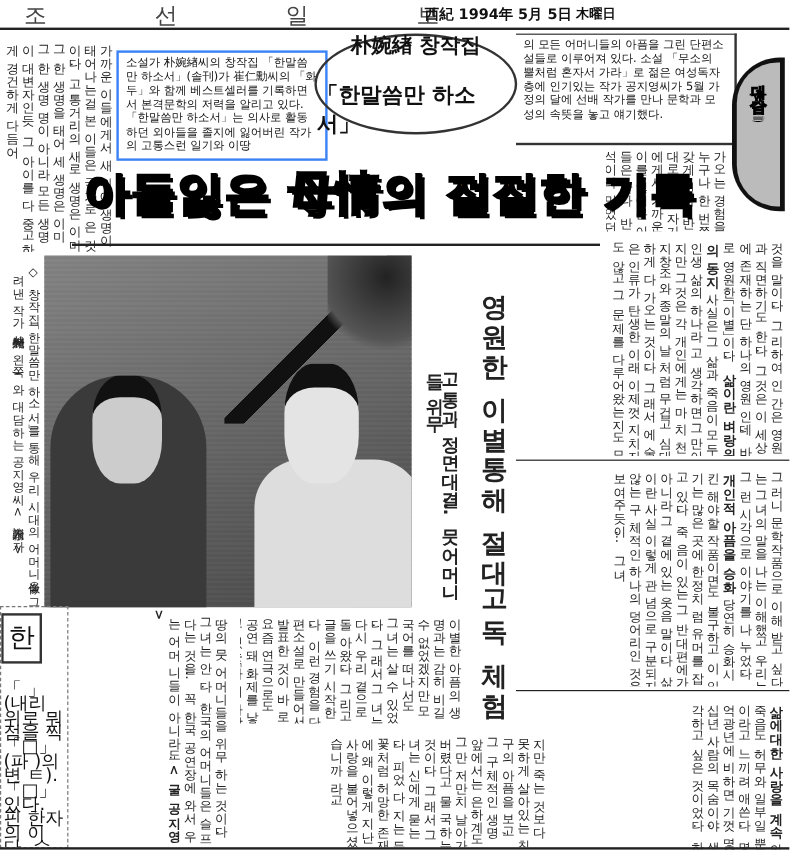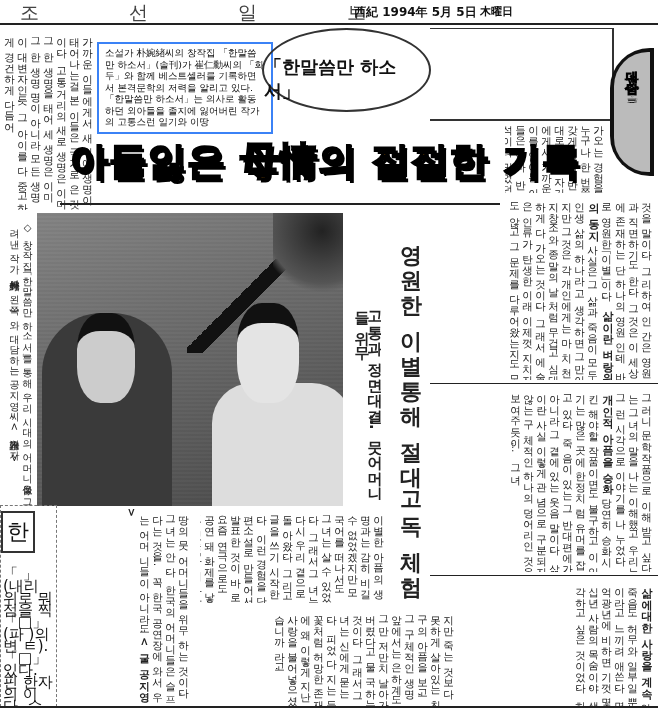--- a/index.html
+++ b/index.html
@@ -55,23 +55,25 @@
 <div class="abs masthead-date">西紀 1994年 5月 5日</div>
 <div class="abs masthead-day">木曜日</div>
 <div class="abs rule-top"></div>
 
 <div class="abs vcol" style="left:2px;top:30px;width:92px;height:180px;">
   <span>가까운 이들에게서 새 위에</span> <span>생명이 태어나는걸 본 이들은 국가로</span> <span>은 것이다. 고통거리의 새로</span> <span>생명은 이미 그 한 생명을 태어</span> <span>세 생명은 이미 그 한 생명</span> <span>명이 아니라 모든 생명 이</span> <span>대변자인듯, 그 아이를 다</span> <span>중고하게 경건하게 다듬어</span>
 </div>
 
 <div class="abs intro-box">소설가 朴婉緖씨의 창작집 「한말씀만 하소서」(솔刊)가 崔仁勳씨의 「화두」와 함께 베스트셀러를 기록하면서 본격문학의 저력을 알리고 있다. 「한말씀만 하소서」는 의사로 활동하던 외아들을 졸지에 잃어버린 작가의 고통스런 일기와 이땅</div>
 <div class="abs oval">
+  <div class="l1">朴婉緖 창작집</div>
   <div class="l2">「한말씀만 하소서」</div>
 </div>
 <div class="abs intro-box2">
+  <span>의 모든 어머니들의 아픔을 그린 단편소설들로 이루어져 있다. 소설 「무소의 뿔처럼 혼자서 가라」로 젊은 여성독자층에 인기있는 작가 공지영씨가 5월 가정의 달에 선배 작가를 만나 문학과 모성의 속뜻을 놓고 얘기했다.</span>
 </div>
 
 <div class="abs badge">
   <div class="inner">
     <div class="t1" style="writing-mode:vertical-rl;">文人</div>
     <div class="t2" style="writing-mode:vertical-rl;">대담</div>
     <div class="cup">☕</div>
   </div>
 </div>
 

